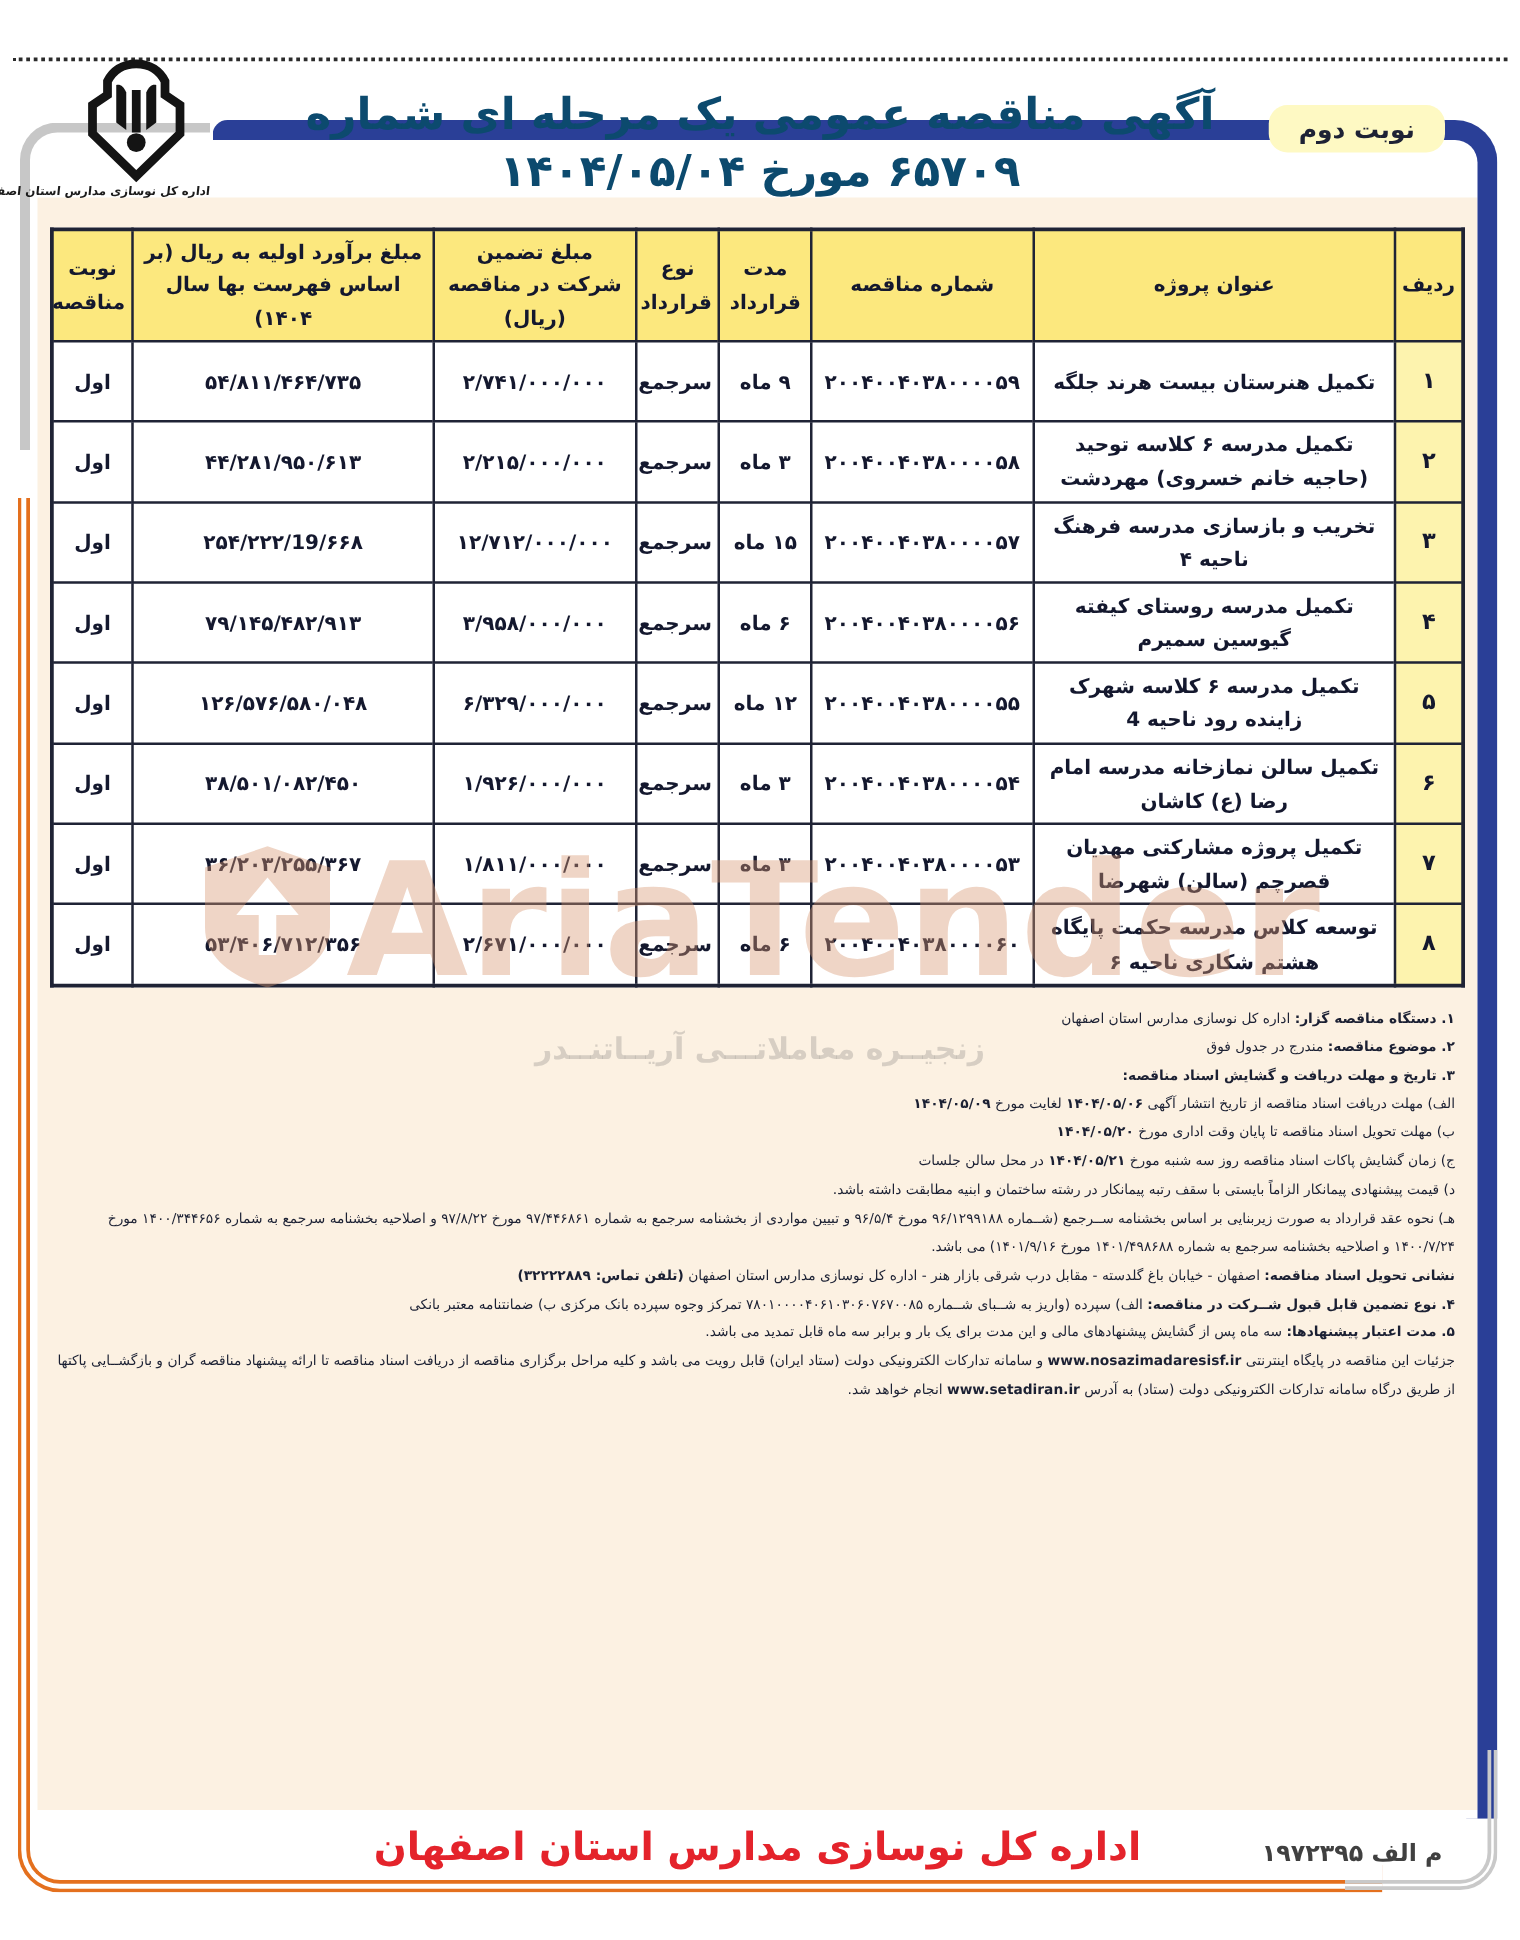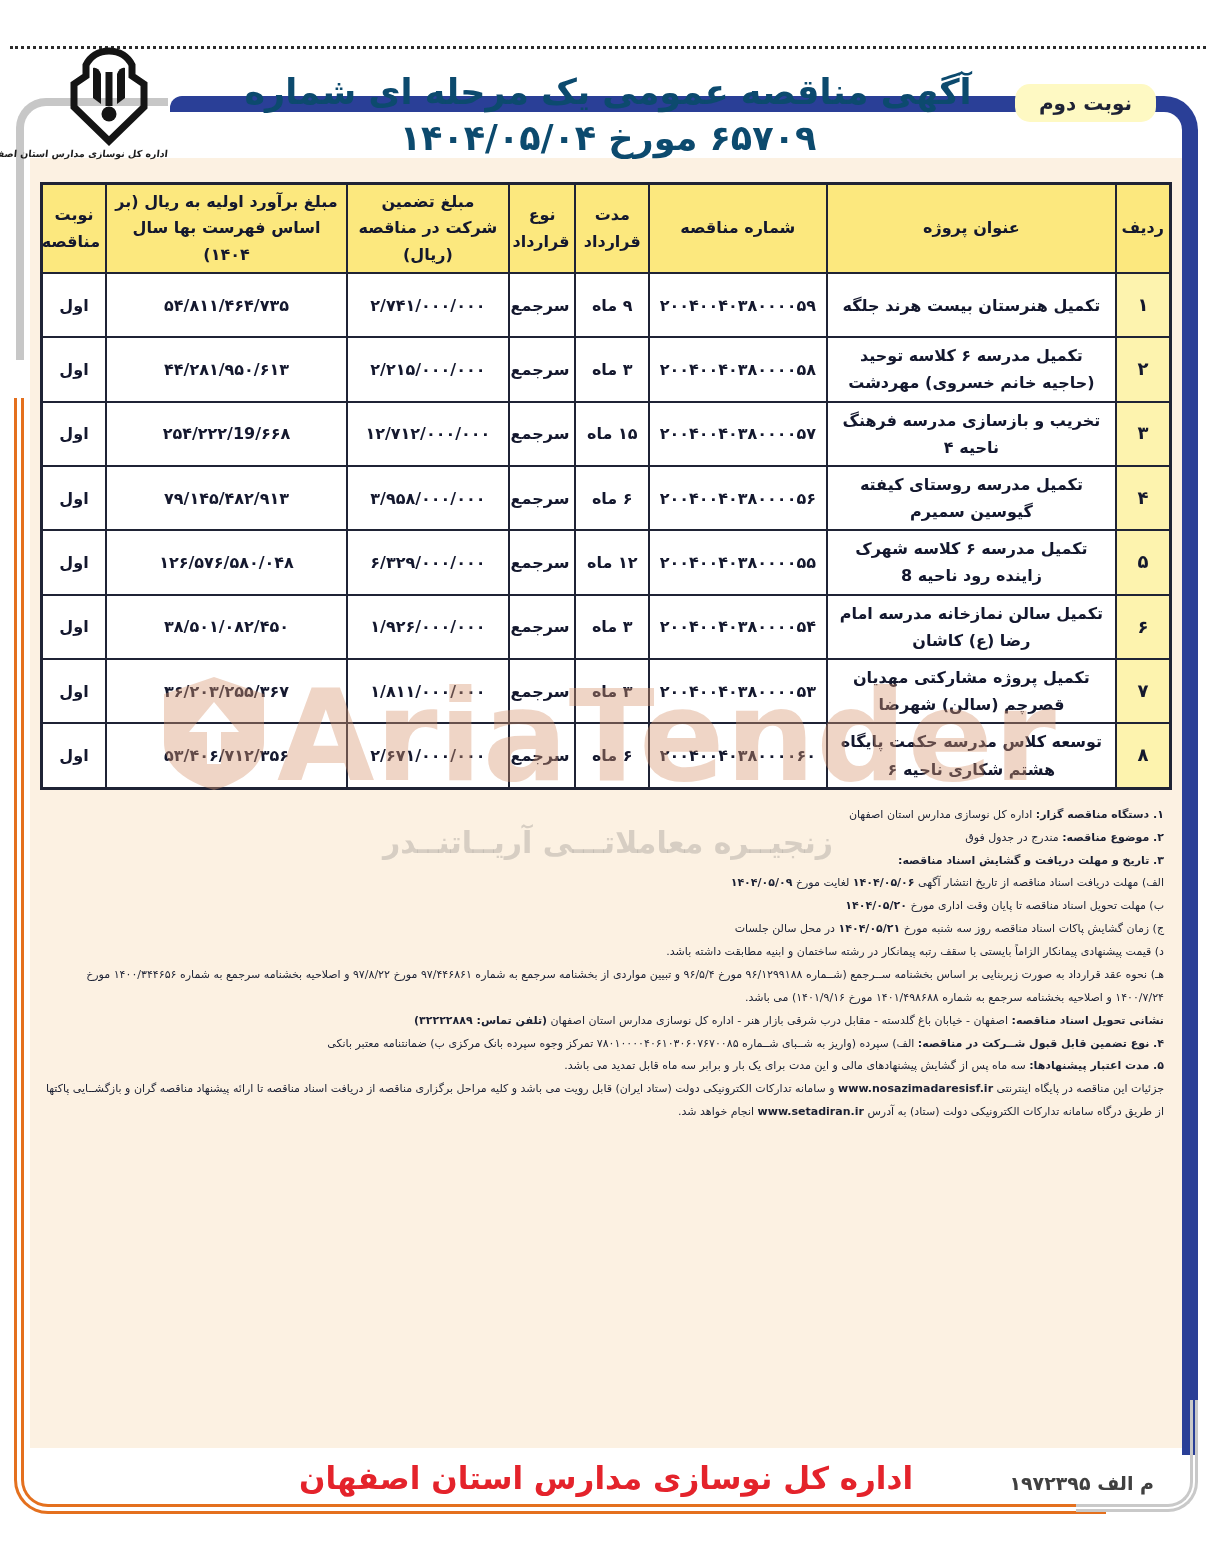--- a/index.html
+++ b/index.html
@@ -57,21 +57,21 @@
   .bottom-band { position:absolute; left:30px; right:34px; bottom:0; height:104px; background:#ffffff; z-index:3; }
   .signature { position:absolute; top:12px; right:0; left:0; text-align:center;
     font-size:31px; font-weight:800; color:#e4232b; }
   .ad-code { position:absolute; top:24px; right:28px; font-size:19px; font-weight:800; color:#404040; }
 
   
   .watermark { position:absolute; top:668px; left:0; right:0; text-align:center; z-index:6;
     pointer-events:none; direction:ltr; }
   .wm-latin { font-size:126px; font-weight:800; color:rgba(216,150,112,0.40); letter-spacing:1px; line-height:1.1; }
   .wm-shield { display:inline-block; vertical-align:middle; margin-right:8px; }
-  .wm-fa { margin-top:6px; font-size:30px; font-weight:bold; color:rgba(110,110,110,0.26);
+  .wm-fa { margin-top:6px; font-size:24px; font-weight:bold; color:rgba(110,110,110,0.26);
     letter-spacing:30px; direction:rtl; }
 </style>
 </head>
 <body>
 
 <div class="page">
 
   <div class="dotted-rule"></div>
 
   <div class="frame-grey-tl"></div>
@@ -157,21 +157,21 @@
     <td>تکمیل مدرسه روستای کیفته گیوسین سمیرم</td>
     <td>۲۰۰۴۰۰۴۰۳۸۰۰۰۰۵۶</td>
     <td>۶ ماه</td>
     <td>سرجمع</td>
     <td>۳/۹۵۸/۰۰۰/۰۰۰</td>
     <td>۷۹/۱۴۵/۴۸۲/۹۱۳</td>
     <td>اول</td>
   </tr>
           <tr>
     <td class="cell-row">۵</td>
-    <td>تکمیل مدرسه ۶ کلاسه شهرک زاینده رود ناحیه 8</td>
+    <td>تکمیل مدرسه ۶ کلاسه شهرک زاینده رود ناحیه 4</td>
     <td>۲۰۰۴۰۰۴۰۳۸۰۰۰۰۵۵</td>
     <td>۱۲ ماه</td>
     <td>سرجمع</td>
     <td>۶/۳۲۹/۰۰۰/۰۰۰</td>
     <td>۱۲۶/۵۷۶/۵۸۰/۰۴۸</td>
     <td>اول</td>
   </tr>
           <tr>
     <td class="cell-row">۶</td>
     <td>تکمیل سالن نمازخانه مدرسه امام رضا (ع) کاشان</td>

